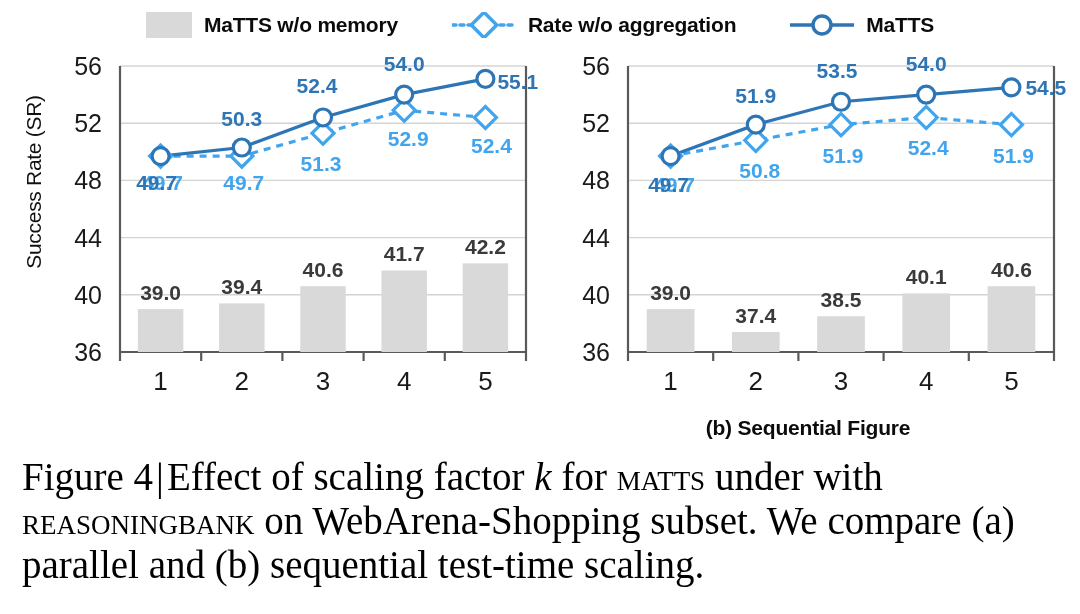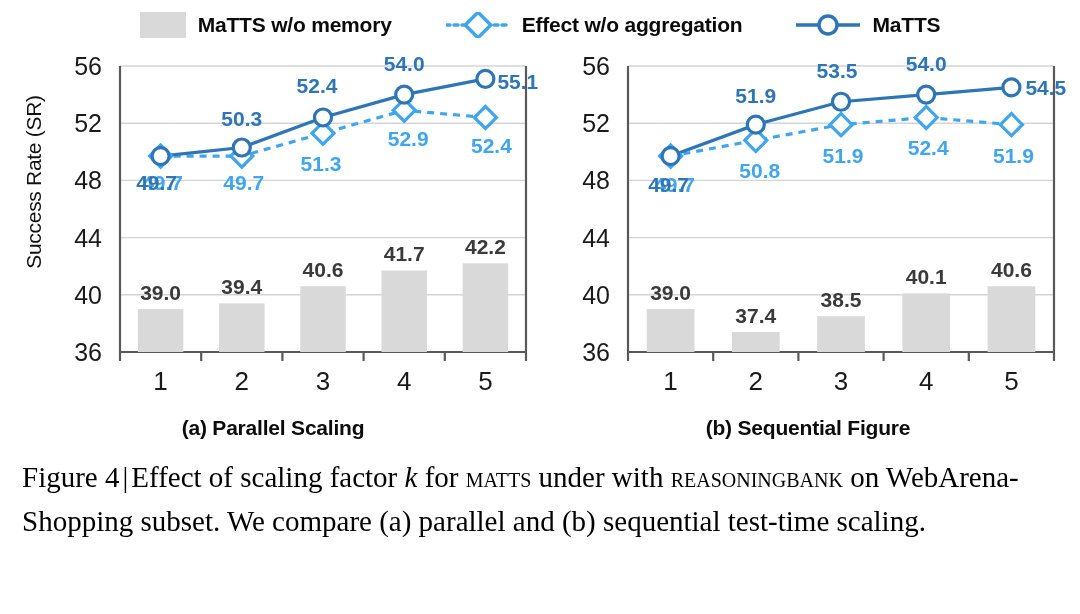--- a/index.html
+++ b/index.html
@@ -74,21 +74,21 @@
     color: #111;
     letter-spacing: -0.3px;
   }
 
   
   #caption {
     position: absolute;
     left: 22px; top: 455px;
     width: 1042px;
     font-family: "Liberation Serif", serif;
-    font-size: 29px;
+    font-size: 39px;
     line-height: 44px;
     color: #000;
   }
   #caption .sc {
     font-variant: small-caps;
     text-transform: lowercase;
   }
   #caption .it { font-style: italic; }
   #caption .bar { padding: 0 3px; }
 </style>
@@ -102,21 +102,21 @@
     <span class="legend-label">MaTTS w/o memory</span>
   </div>
 
   <div class="legend-entry">
     <span>
       <svg class="legend-mark" viewBox="0 0 64 26">
         <line x1="0" y1="13" x2="64" y2="13" stroke="#41a5ee" stroke-width="3.5" stroke-dasharray="4 4" stroke-linecap="round"></line>
         <rect x="23" y="4" width="18" height="18" transform="rotate(45 32 13)" fill="#ffffff" stroke="#41a5ee" stroke-width="3.5"></rect>
       </svg>
     </span>
-    <span class="legend-label">Effect w/o aggregation</span>
+    <span class="legend-label">Rate w/o aggregation</span>
   </div>
 
   <div class="legend-entry">
     <span>
       <svg class="legend-mark" viewBox="0 0 64 26">
         <line x1="0" y1="13" x2="64" y2="13" stroke="#2e75b6" stroke-width="3.5"></line>
         <circle cx="32" cy="13" r="9" fill="#ffffff" stroke="#2e75b6" stroke-width="3.5"></circle>
       </svg>
     </span>
     <span class="legend-label">MaTTS</span>
@@ -181,21 +181,20 @@
         <text x="235.8" y="138.08999999999995" text-anchor="middle" font-family="&quot;Liberation Sans&quot;, sans-serif" font-size="21" font-weight="bold" fill="#41a5ee">49.7</text>
         <text x="313" y="119.21000000000004" text-anchor="middle" font-family="&quot;Liberation Sans&quot;, sans-serif" font-size="21" font-weight="bold" fill="#41a5ee">51.3</text>
         <text x="400.2" y="94.33000000000001" text-anchor="middle" font-family="&quot;Liberation Sans&quot;, sans-serif" font-size="21" font-weight="bold" fill="#41a5ee">52.9</text>
         <text x="483.40000000000003" y="101.48000000000002" text-anchor="middle" font-family="&quot;Liberation Sans&quot;, sans-serif" font-size="21" font-weight="bold" fill="#41a5ee">52.4</text>
         <text x="148.6" y="138.08999999999995" text-anchor="middle" font-family="&quot;Liberation Sans&quot;, sans-serif" font-size="21" font-weight="bold" fill="#2e75b6">49.7</text>
         <text x="233.8" y="73.51000000000005" text-anchor="middle" font-family="&quot;Liberation Sans&quot;, sans-serif" font-size="21" font-weight="bold" fill="#2e75b6">50.3</text>
         <text x="309" y="41.48000000000002" text-anchor="middle" font-family="&quot;Liberation Sans&quot;, sans-serif" font-size="21" font-weight="bold" fill="#2e75b6">52.4</text>
         <text x="396.2" y="18.599999999999966" text-anchor="middle" font-family="&quot;Liberation Sans&quot;, sans-serif" font-size="21" font-weight="bold" fill="#2e75b6">54.0</text>
         <text x="489.40000000000003" y="36.870000000000005" text-anchor="start" font-family="&quot;Liberation Sans&quot;, sans-serif" font-size="21" font-weight="bold" fill="#2e75b6">55.1</text>
       </svg>
-    <div class="panel-caption">(a) Parallel Scaling</div>
   </div>
 
   <div class="panel" id="panel-b">
     <svg class="panel-svg" id="svg-b" width="520" height="360">
         <line x1="80" y1="300" x2="506" y2="300" stroke="#d4d4d4" stroke-width="1.4"></line>
         <text x="62" y="309" text-anchor="end" font-family="&quot;Liberation Sans&quot;, sans-serif" font-size="25" fill="#1a1a1a">36</text>
         <line x1="80" y1="242.8" x2="506" y2="242.8" stroke="#d4d4d4" stroke-width="1.4"></line>
         <text x="62" y="251.8" text-anchor="end" font-family="&quot;Liberation Sans&quot;, sans-serif" font-size="25" fill="#1a1a1a">40</text>
         <line x1="80" y1="185.6" x2="506" y2="185.6" stroke="#d4d4d4" stroke-width="1.4"></line>
         <text x="62" y="194.6" text-anchor="end" font-family="&quot;Liberation Sans&quot;, sans-serif" font-size="25" fill="#1a1a1a">44</text>

